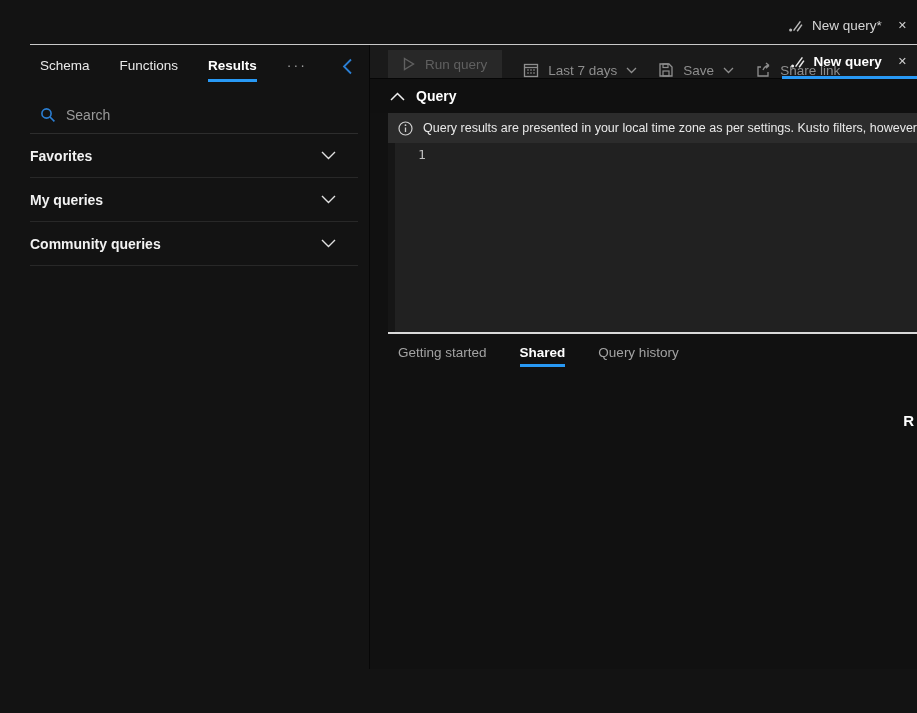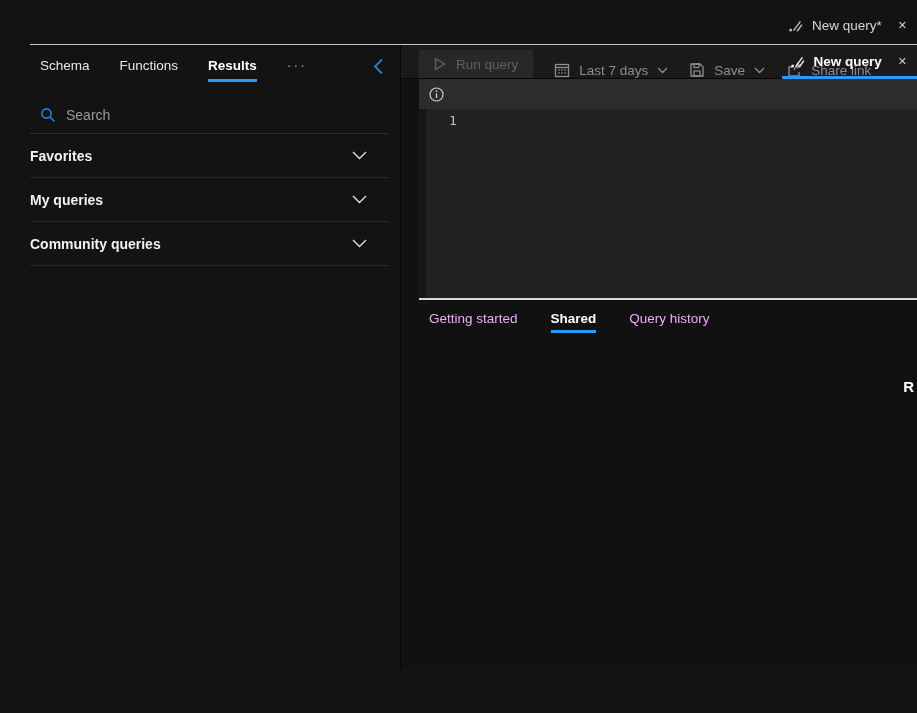--- a/index.html
+++ b/index.html
@@ -51,21 +51,21 @@
              font-weight:bold; font-size:14px; background:#101010; }
   .editor-wrap { margin-left:18px; height:221px; display:flex; flex-direction:column; }
   .infobar { height:30px; background:#2c2c2c; display:flex; align-items:center; gap:10px;
              padding-left:10px; font-size:12.5px; color:#e9e9e9; white-space:nowrap; overflow:hidden; flex:0 0 30px; }
   .editor { flex:1; background:#212121; position:relative; }
   .editor-margin { position:absolute; left:0; top:0; bottom:0; width:7px; background:#161616; }
   .line-number { position:absolute; left:30px; top:4px; font-family:"DejaVu Sans Mono",monospace;
                  font-size:13px; color:#bdbdbd; }
   .resizer { height:2px; background:#d9d9d9; cursor:row-resize; }
   .rtabs { display:flex; gap:33px; padding:11px 0 0 28px; }
-  .rtab { font-size:13.5px; color:#f0abfc; padding-bottom:7px; position:relative; cursor:pointer; }
+  .rtab { font-size:13.5px; color:#a3a3a3; padding-bottom:7px; position:relative; cursor:pointer; }
   .rtab.active { font-weight:bold; color:#fff; }
   .rtab.active::after { content:""; position:absolute; left:0; right:0; bottom:0; height:3px; background:#2899f5; }
   .rbody { flex:1; position:relative; }
   .r-trunc { position:absolute; right:3px; top:45px; font-weight:bold; font-size:15px; color:#fff; }
   svg { display:block; }
 </style>
 </head>
 <body>
 
 <div class="app">
@@ -192,30 +192,39 @@
           <span>
             <svg width="16" height="16" viewBox="0 0 16 16" fill="none">
               <path d="M6 5 H3 V14 H13 V10" stroke="#8e8e8e" stroke-width="1.3"></path>
               <path d="M8 8 C9.5 4.5 11.5 3.5 14 3.5 M14 3.5 L11 1 M14 3.5 L11 6.2" stroke="#8e8e8e" stroke-width="1.3"></path>
             </svg>
           </span>
           <span>Share link</span>
         </div>
       </div>
 
+      <div class="qheader">
+        <span>
+          <svg width="15" height="9" viewBox="0 0 15 9" fill="none">
+              <path d="M1 8 L7.5 1.5 L14 8" stroke="#f0f0f0" stroke-width="1.5"></path>
+            </svg>
+        </span>
+        <span>Query</span>
+      </div>
 
       <div class="editor-wrap">
         <div class="infobar">
           <span>
             <svg width="15" height="15" viewBox="0 0 15 15" fill="none">
               <circle cx="7.5" cy="7.5" r="6.5" stroke="#cfcfcf" stroke-width="1.2"></circle>
               <path d="M7.5 6.5 V11" stroke="#cfcfcf" stroke-width="1.3"></path>
               <circle cx="7.5" cy="4.2" r="0.9" fill="#cfcfcf"></circle>
             </svg>
           </span>
+          <span>Query results are presented in your local time zone as per settings. Kusto filters, however</span>
         </div>
         <div class="editor">
           <div class="editor-margin"></div>
           <span class="line-number">1</span>
         </div>
         <div class="resizer"></div>
       </div>
 
       <div class="rtabs">
         <div class="rtab">Getting started</div>

